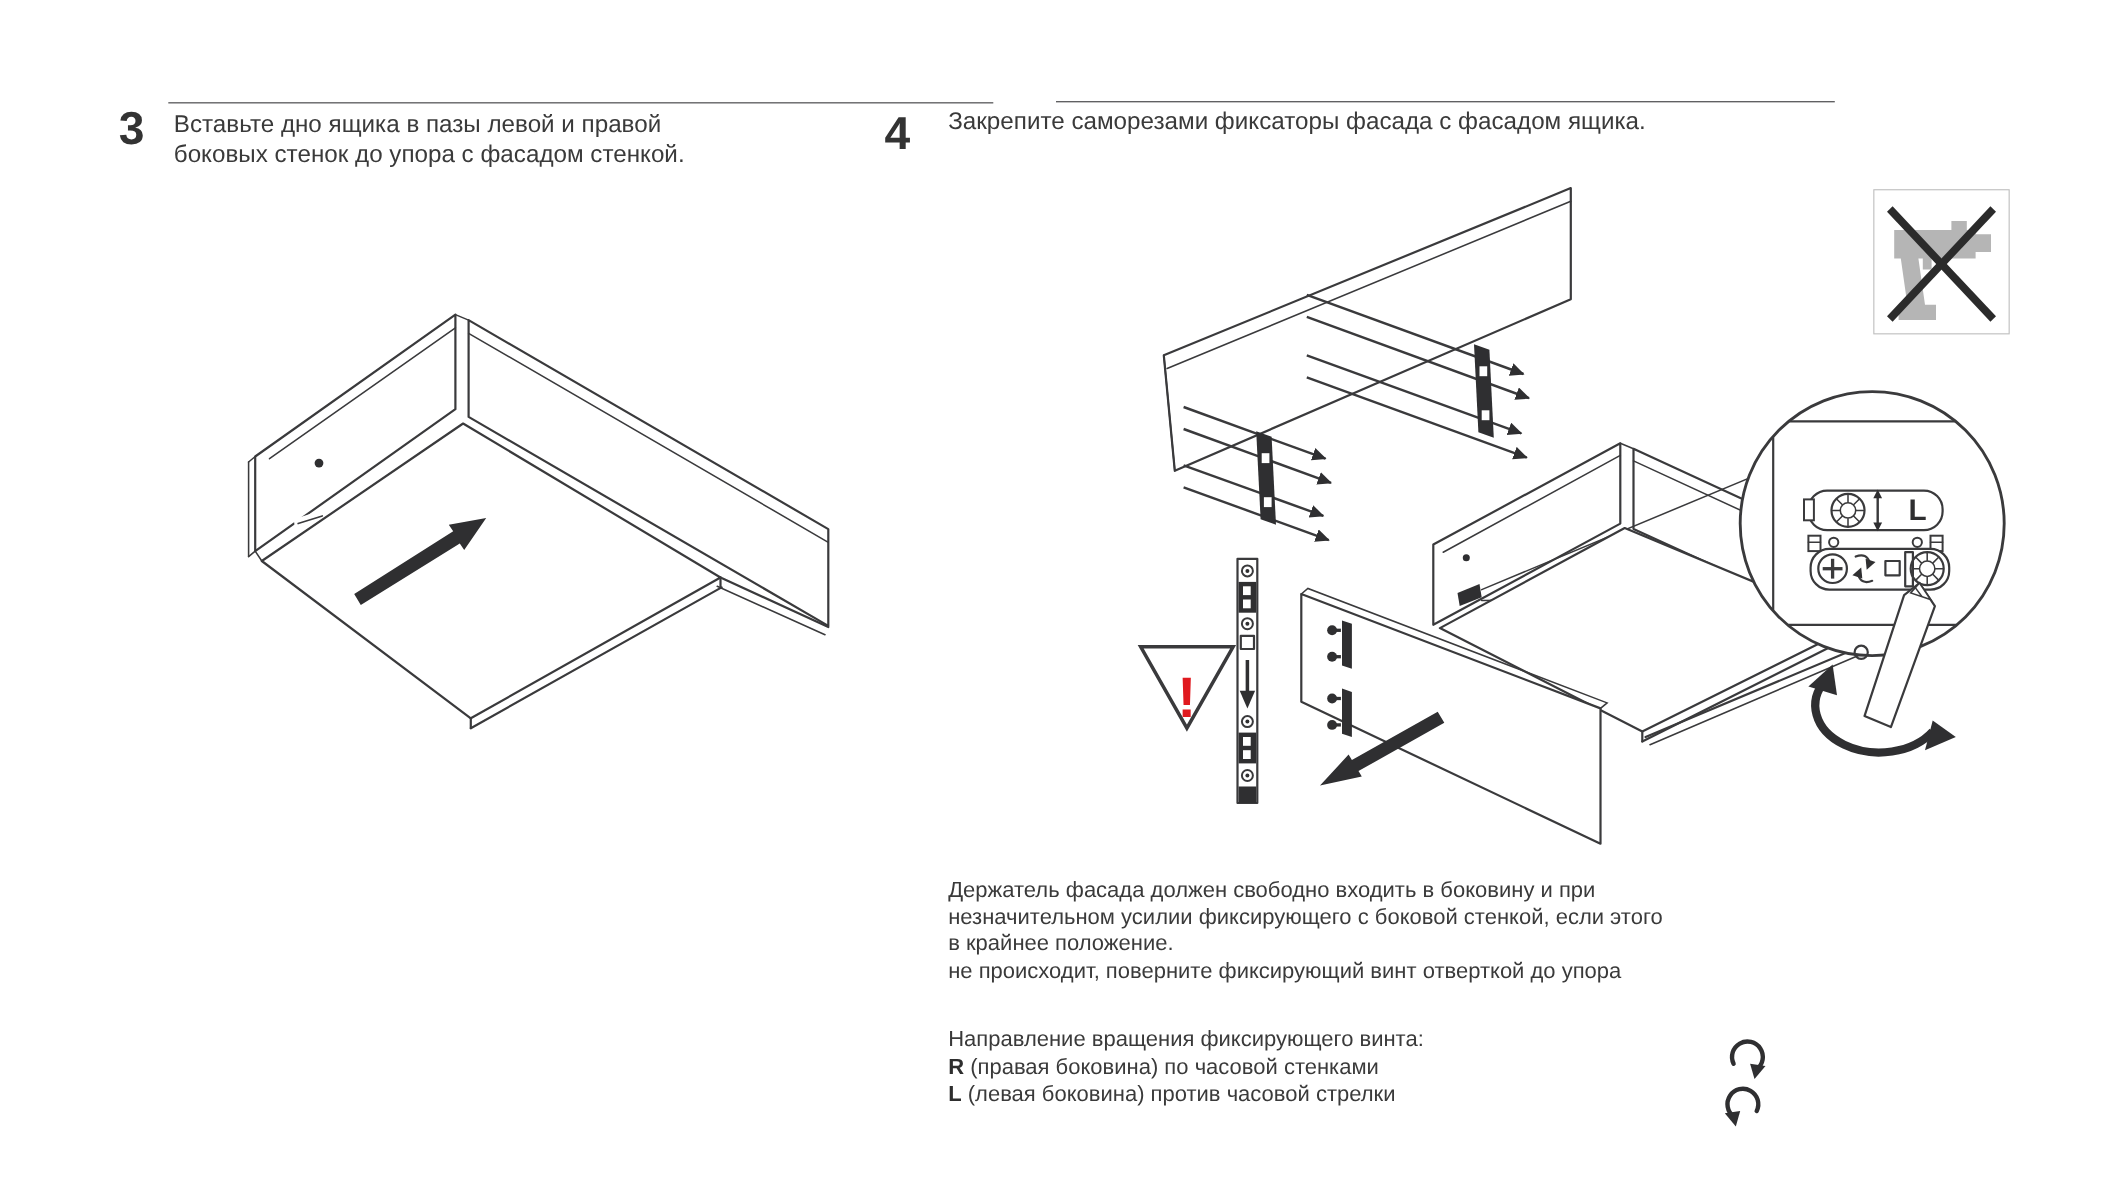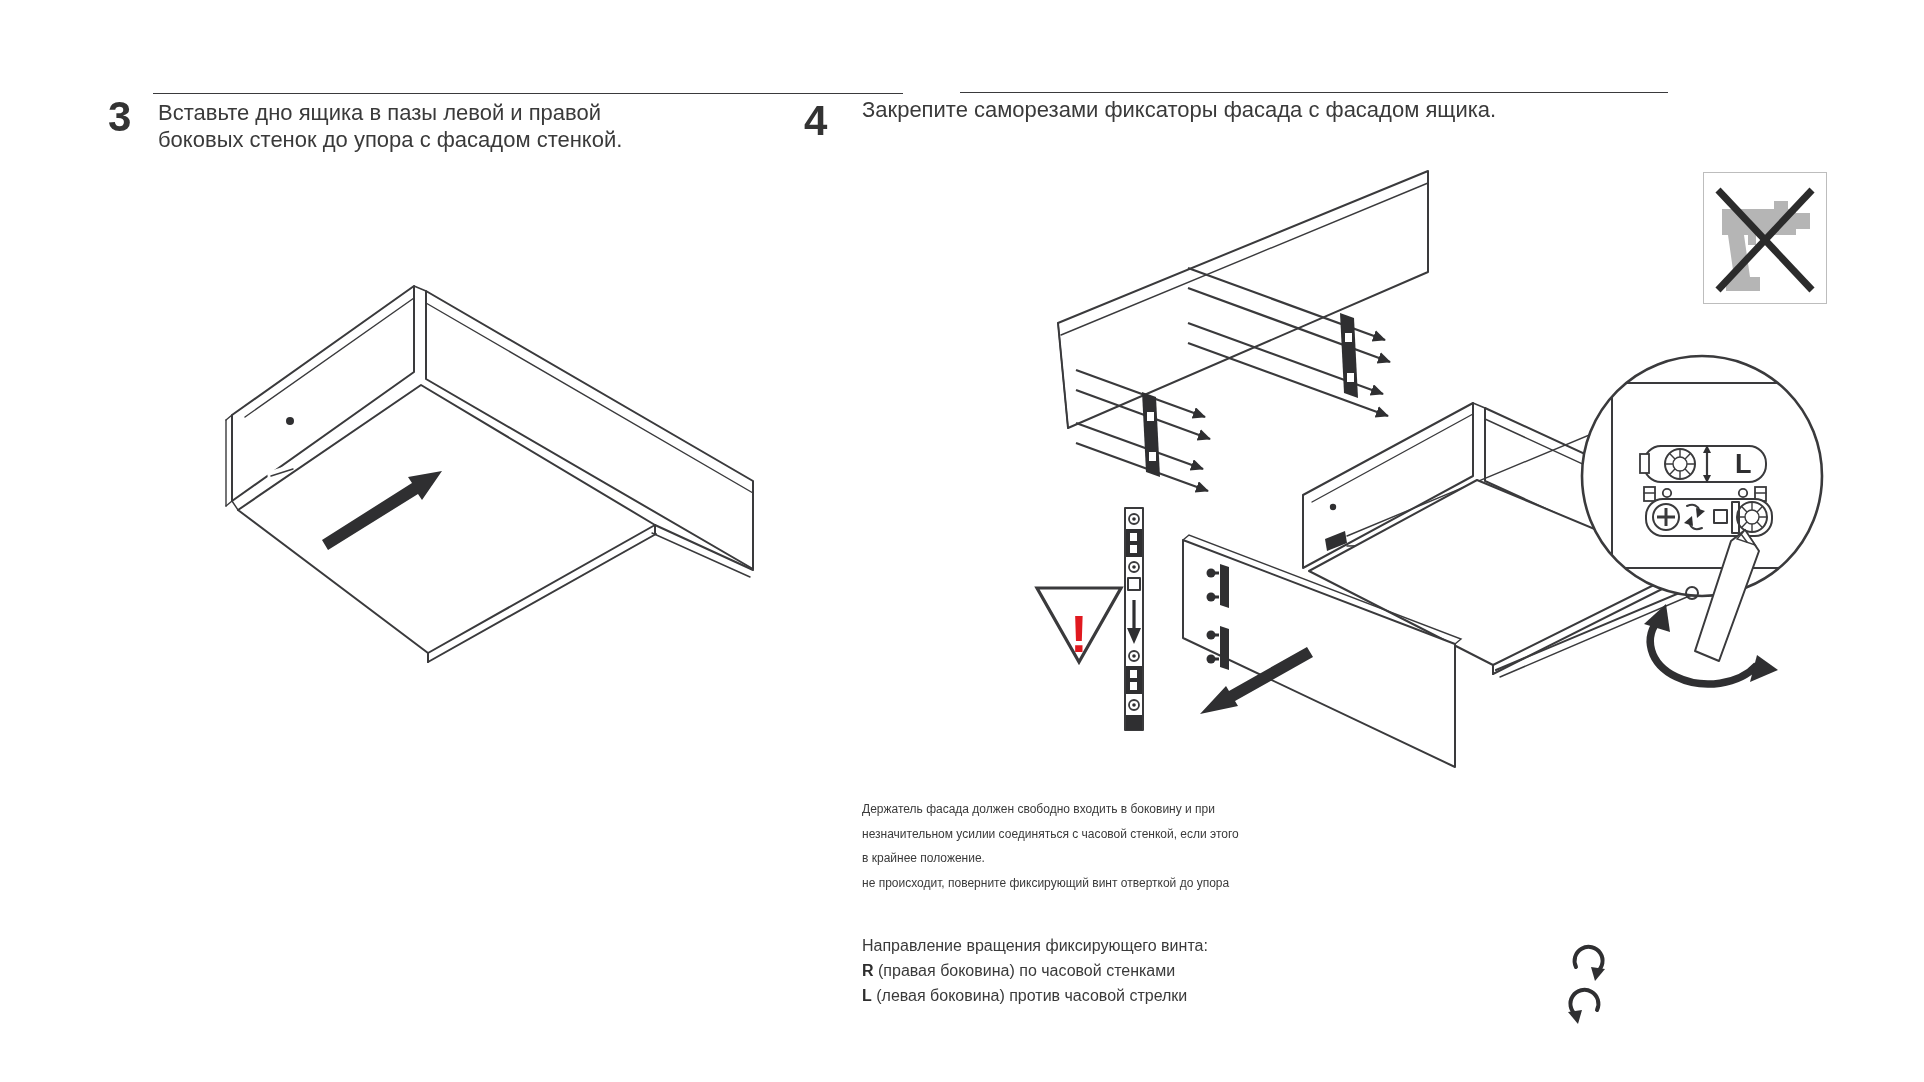--- a/index.html
+++ b/index.html
@@ -1,22 +1,22 @@
 <!DOCTYPE html>
 <html><head>
 <meta charset="utf-8">
 <style>
   html,body{margin:0;padding:0;background:#ffffff;}
   #page{position:relative;width:1924px;height:1082px;background:#ffffff;overflow:hidden;
         font-family:"Liberation Sans", sans-serif;color:#3a3a3a;}
   .rule{position:absolute;height:0;border-top:1.6px solid #3a3a3c;}
   .stepnum{position:absolute;font-size:42px;font-weight:bold;color:#333333;line-height:1;}
   .instr{position:absolute;font-size:22px;line-height:27px;color:#3a3a3a;}
-  .note{position:absolute;font-size:12px;line-height:24.5px;color:#3a3a3a;}
-  .dir{position:absolute;font-size:16px;line-height:25px;color:#3a3a3a;}
+  .note{position:absolute;font-size:20px;line-height:24.5px;color:#3a3a3a;}
+  .dir{position:absolute;font-size:20px;line-height:25px;color:#3a3a3a;}
   .dir b{color:#2e2e2e;}
   svg{position:absolute;overflow:visible;}
   .s2{stroke:#3a3a3c;stroke-width:2;fill:none;stroke-linecap:round;stroke-linejoin:round;}
   .s2w{stroke:#3a3a3c;stroke-width:2;fill:#ffffff;stroke-linejoin:round;}
   .s3w{stroke:#3a3a3c;stroke-width:3.2;fill:#ffffff;stroke-linejoin:miter;}
   .s15{stroke:#3a3a3c;stroke-width:1.4;fill:none;stroke-linecap:round;}
   .s18{stroke:#3a3a3c;stroke-width:1.8;fill:#ffffff;}
   .s22{stroke:#3a3a3c;stroke-width:2.2;fill:none;}
   .fdark{fill:#2f2f31;stroke:none;}
   .fwhite{fill:#ffffff;stroke:none;}
@@ -238,21 +238,21 @@
       <polygon class="fdark" points="836,464 814,484 840,492"></polygon>
       <polygon class="fdark" points="927,515 948,530 920,542"></polygon>
       <polygon class="s2w" points="915,390 929,411 889,521 865,511 901,401"></polygon>
       <polygon class="s15" style="fill:#fff" points="915,390 925,405 907,399"></polygon>
       <line class="s15" x1="911" y1="394" x2="917" y2="402"></line>
     </g>
   </svg>
 
   <div class="note" style="left:862px;top:797px;">
     <div>Держатель фасада должен свободно входить в боковину и при</div>
-    <div>незначительном усилии соединяться с часовой стенкой, если этого</div>
+    <div>незначительном усилии фиксирующего с боковой стенкой, если этого</div>
     <div>в крайнее положение.</div>
     <div>не происходит, поверните фиксирующий винт отверткой до упора</div>
   </div>
 
   <div class="dir" style="left:862px;top:933px;">
     <div>Направление вращения фиксирующего винта:</div>
     <div><b>R</b><span> (правая боковина) по часовой стенками</span></div>
     <div><b>L</b><span> (левая боковина) против часовой стрелки</span></div>
   </div>
 

